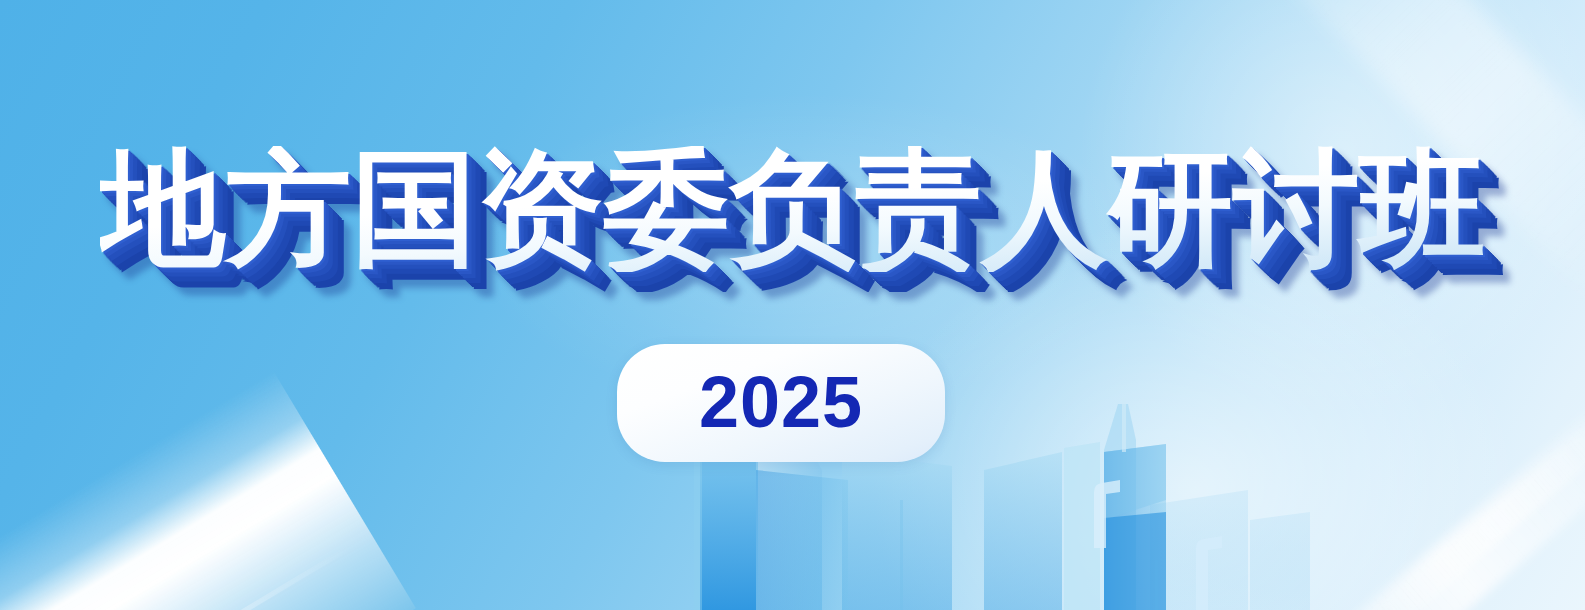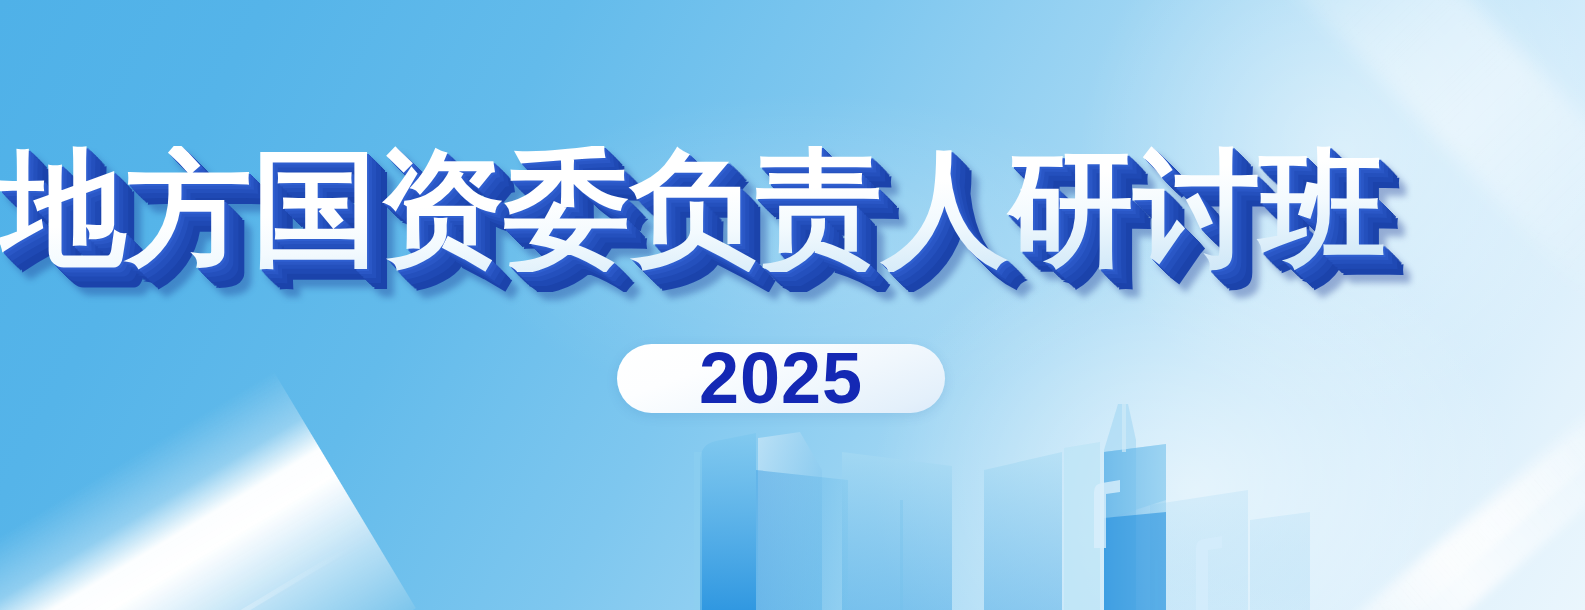--- a/index.html
+++ b/index.html
@@ -133,20 +133,21 @@
     height: 610px;
     pointer-events: none;
   }
 
   
   #headline-wrap {
     position: absolute;
     left: 0;
     top: 146px;
     width: 1585px;
+    text-align: center;
   }
   #headline {
     display: inline-block;
     font-family: "DejaVu Sans", "Liberation Sans", sans-serif;
     font-size: 126px;
     line-height: 1.0;
     font-weight: 700;
     letter-spacing: 0px;
     color: #ffffff;
     background: linear-gradient(177deg, #ffffff 0%, #ffffff 42%, #f3fafe 62%, #d8ecf9 86%, #cbe5f7 100%);
@@ -162,25 +163,26 @@
       drop-shadow(6px 6px 0.5px #1b43ab)
       drop-shadow(7px 8px 3px rgba(20,50,140,0.35));
   }
 
   
   #year-badge {
     position: absolute;
     left: 617px;
     top: 344px;
     width: 328px;
-    height: 69px;
+    height: 118px;
     border-radius: 48px;
     background: linear-gradient(160deg, #ffffff 0%, #fdfeff 30%, #f0f7fd 62%, #e4f0fb 88%, #dceafa 100%);
     box-shadow: 0 3px 12px rgba(40,90,160,0.13);
     display: flex;
+    align-items: center;
     justify-content: center;
   }
   #year-text {
     font-family: "Liberation Sans", "DejaVu Sans", sans-serif;
     font-size: 72px;
     font-weight: 700;
     color: #1428b4;
     letter-spacing: 1px;
     line-height: 1;
     margin-top: -2px;

